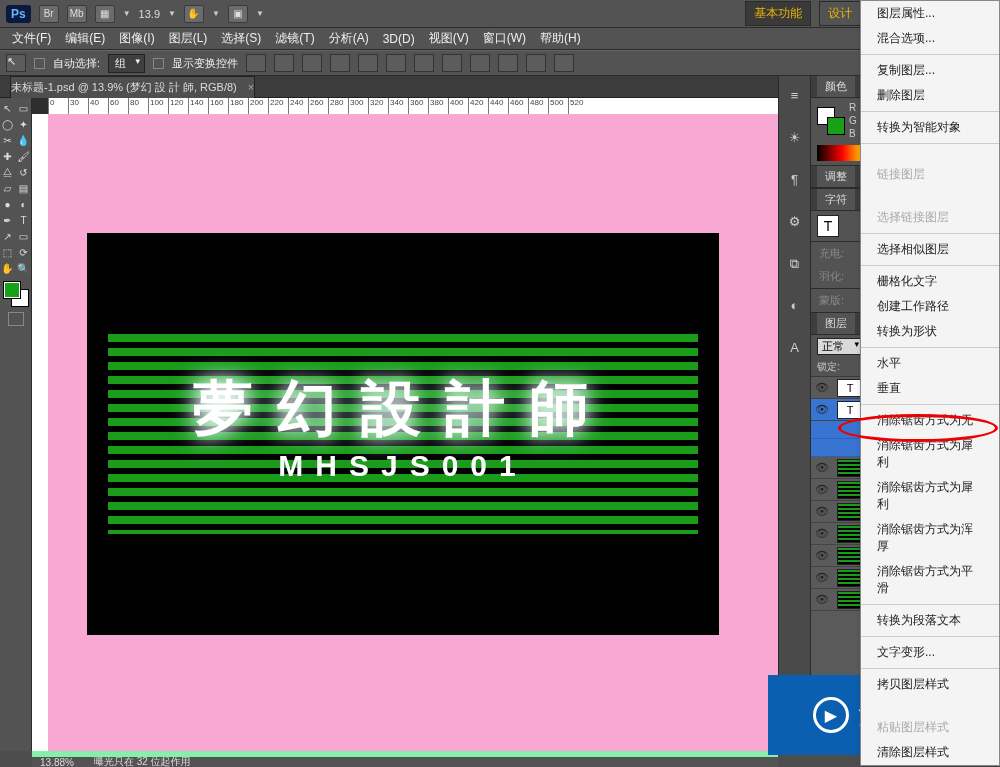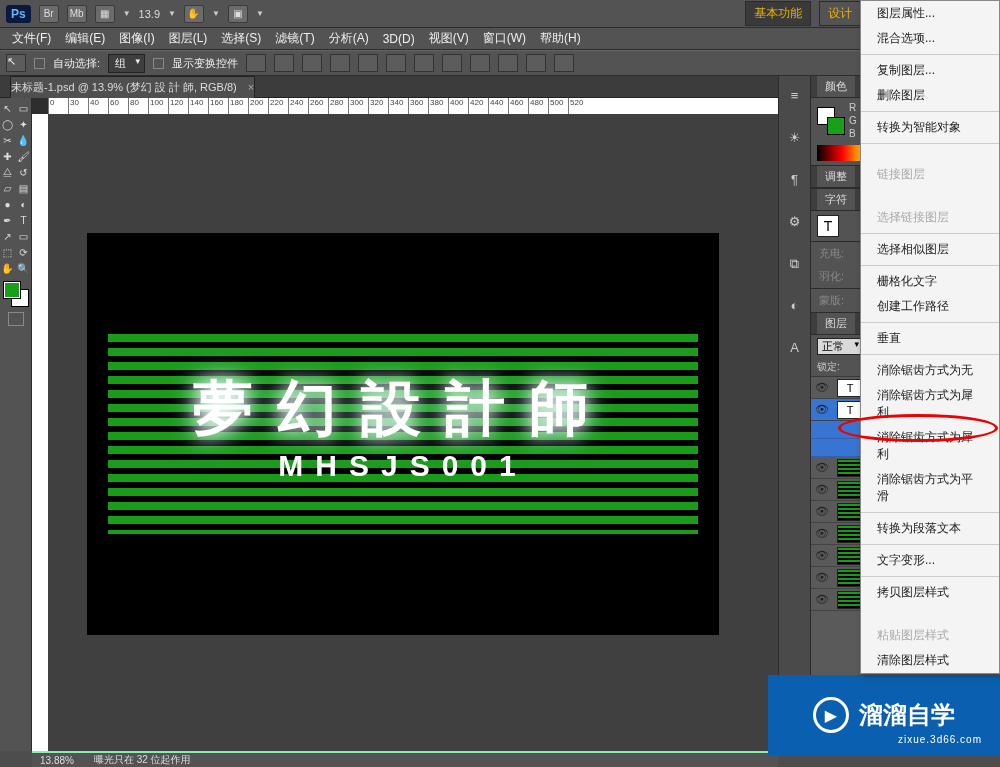--- a/index.html
+++ b/index.html
@@ -29,21 +29,21 @@
 
 .doctab { background: #3c3c3c; height: 22px; display: flex; align-items: center; padding: 0 10px; color: #ddd; font-size: 11px; border-bottom: 1px solid #222; }
 .doctab .tab { background: #4f4f4f; padding: 3px 0; border: 1px solid #222; border-bottom: none; }
 .doctab .tab .x { margin-left: 8px; color: #aaa; }
 
 
 .workarea { position: absolute; top: 98px; left: 32px; right: 222px; bottom: 16px; background: #2e2e2e; }
 .ruler-h { position: absolute; top: 0; left: 16px; right: 0; height: 16px; background: #fff; display: flex; align-items: flex-end; overflow: hidden; font-size: 8px; color: #444; }
 .ruler-h span { border-left: 1px solid #777; padding-left: 1px; width: 20px; height: 16px; }
 .ruler-v { position: absolute; top: 16px; left: 0; width: 16px; bottom: 0; background: #fff; }
-.canvas-wrap { position: absolute; top: 16px; left: 16px; right: 0; bottom: 0; overflow: hidden; background: #404040; display: flex; align-items: flex-start; justify-content: flex-start; padding: 120px 40px; }
+.canvas-wrap { position: absolute; top: 16px; left: 16px; right: 0; bottom: 0; overflow: hidden; background: #f9a8d4; display: flex; align-items: flex-start; justify-content: flex-start; padding: 120px 40px; }
 .canvas { width: 630px; height: 400px; background: #000; position: relative; box-shadow: 0 0 0 1px #000; }
 .stripes { position: absolute; top: 100px; left: 20px; right: 20px; bottom: 100px; background: repeating-linear-gradient(to bottom, #1a9b1a 0 8px, #000 8px 14px); }
 .bigtext { position: absolute; top: 135px; left: 0; right: 0; text-align: center; color: #fff; font-size: 60px; letter-spacing: 24px; font-weight: bold; text-shadow: 0 0 18px #fff, 0 0 30px #bff0ff; font-family: "SimHei","Microsoft YaHei"; }
 .subtext { position: absolute; top: 215px; left: 0; right: 0; text-align: center; color: #fff; font-size: 30px; letter-spacing: 12px; font-weight: bold; font-family: "Arial"; }
 
 
 .toolbox { position: absolute; top: 98px; left: 0; width: 32px; bottom: 16px; background: #535353; border-right: 1px solid #2b2b2b; display: flex; flex-direction: column; align-items: center; padding-top: 2px; }
 .toolbox .trow { display: flex; }
 .toolbox .tool { width: 16px; height: 16px; margin: 0; font-size: 10px; color: #ddd; display: flex; align-items: center; justify-content: center; }
 .toolbox .swatch { margin-top: 6px; width: 24px; height: 24px; position: relative; }
@@ -94,21 +94,21 @@
 
 
 .ctx { position: absolute; top: 0; right: 0; width: 140px; background: #f4f4f4; border: 1px solid #888; box-shadow: 2px 2px 6px rgba(0,0,0,.3); font-size: 12px; color: #222; z-index: 50; }
 .ctx .item { padding: 4px 16px; }
 .ctx .item.disabled { color: #aaa; margin-top: 18px; }
 .ctx .item.hi { position: relative; }
 .ctx .sep { height: 1px; background: #ccc; margin: 3px 0; }
 .red-ellipse { position: absolute; border: 3px solid #e00; border-radius: 50%; pointer-events: none; z-index: 60; }
 
 
-.status { position: absolute; left: 32px; right: 222px; bottom: 0; height: 16px; background: #535353; border-top: 2px solid #86efac; color: #ddd; font-size: 10px; display: flex; align-items: center; padding: 0 8px; gap: 20px; }
+.status { position: absolute; left: 32px; right: 222px; bottom: 0; height: 16px; background: #535353; border-top: 6px solid #86efac; color: #ddd; font-size: 10px; display: flex; align-items: center; padding: 0 8px; gap: 20px; }
 
 
 .wm { position: absolute; right: 0; bottom: 12px; width: 232px; height: 80px; background: #0b5fb0; color: #fff; display: flex; align-items: center; justify-content: center; gap: 10px; z-index: 40; }
 .wm .play { width: 36px; height: 36px; border: 3px solid #fff; border-radius: 50%; display: flex; align-items: center; justify-content: center; font-size: 16px; }
 .wm .txt { font-size: 24px; font-weight: bold; }
 .wm .sub { font-size: 10px; letter-spacing: 1px; position: absolute; bottom: 10px; right: 18px; }
 
 .disabled-section { color: #888; padding: 4px 8px; font-size: 11px; }
 </style>
 </head>
@@ -406,26 +406,29 @@
     <div class="sep"></div>
     <div class="item">转换为智能对象</div>
     <div class="sep"></div>
     <div class="item disabled">链接图层</div>
     <div class="item disabled">选择链接图层</div>
     <div class="sep"></div>
     <div class="item">选择相似图层</div>
     <div class="sep"></div>
     <div class="item">栅格化文字</div>
     <div class="item">创建工作路径</div>
-    <div class="sep"></div>
+    <div class="item">转换为形状</div>
+    <div class="sep"></div>
+    <div class="item">水平</div>
     <div class="item">垂直</div>
     <div class="sep"></div>
     <div class="item">消除锯齿方式为无</div>
     <div class="item">消除锯齿方式为犀利</div>
     <div class="item">消除锯齿方式为犀利</div>
+    <div class="item">消除锯齿方式为浑厚</div>
     <div class="item">消除锯齿方式为平滑</div>
     <div class="sep"></div>
     <div class="item">转换为段落文本</div>
     <div class="sep"></div>
     <div class="item">文字变形...</div>
     <div class="sep"></div>
     <div class="item hi">拷贝图层样式</div>
     <div class="item disabled">粘贴图层样式</div>
     <div class="item">清除图层样式</div>
   </div>

